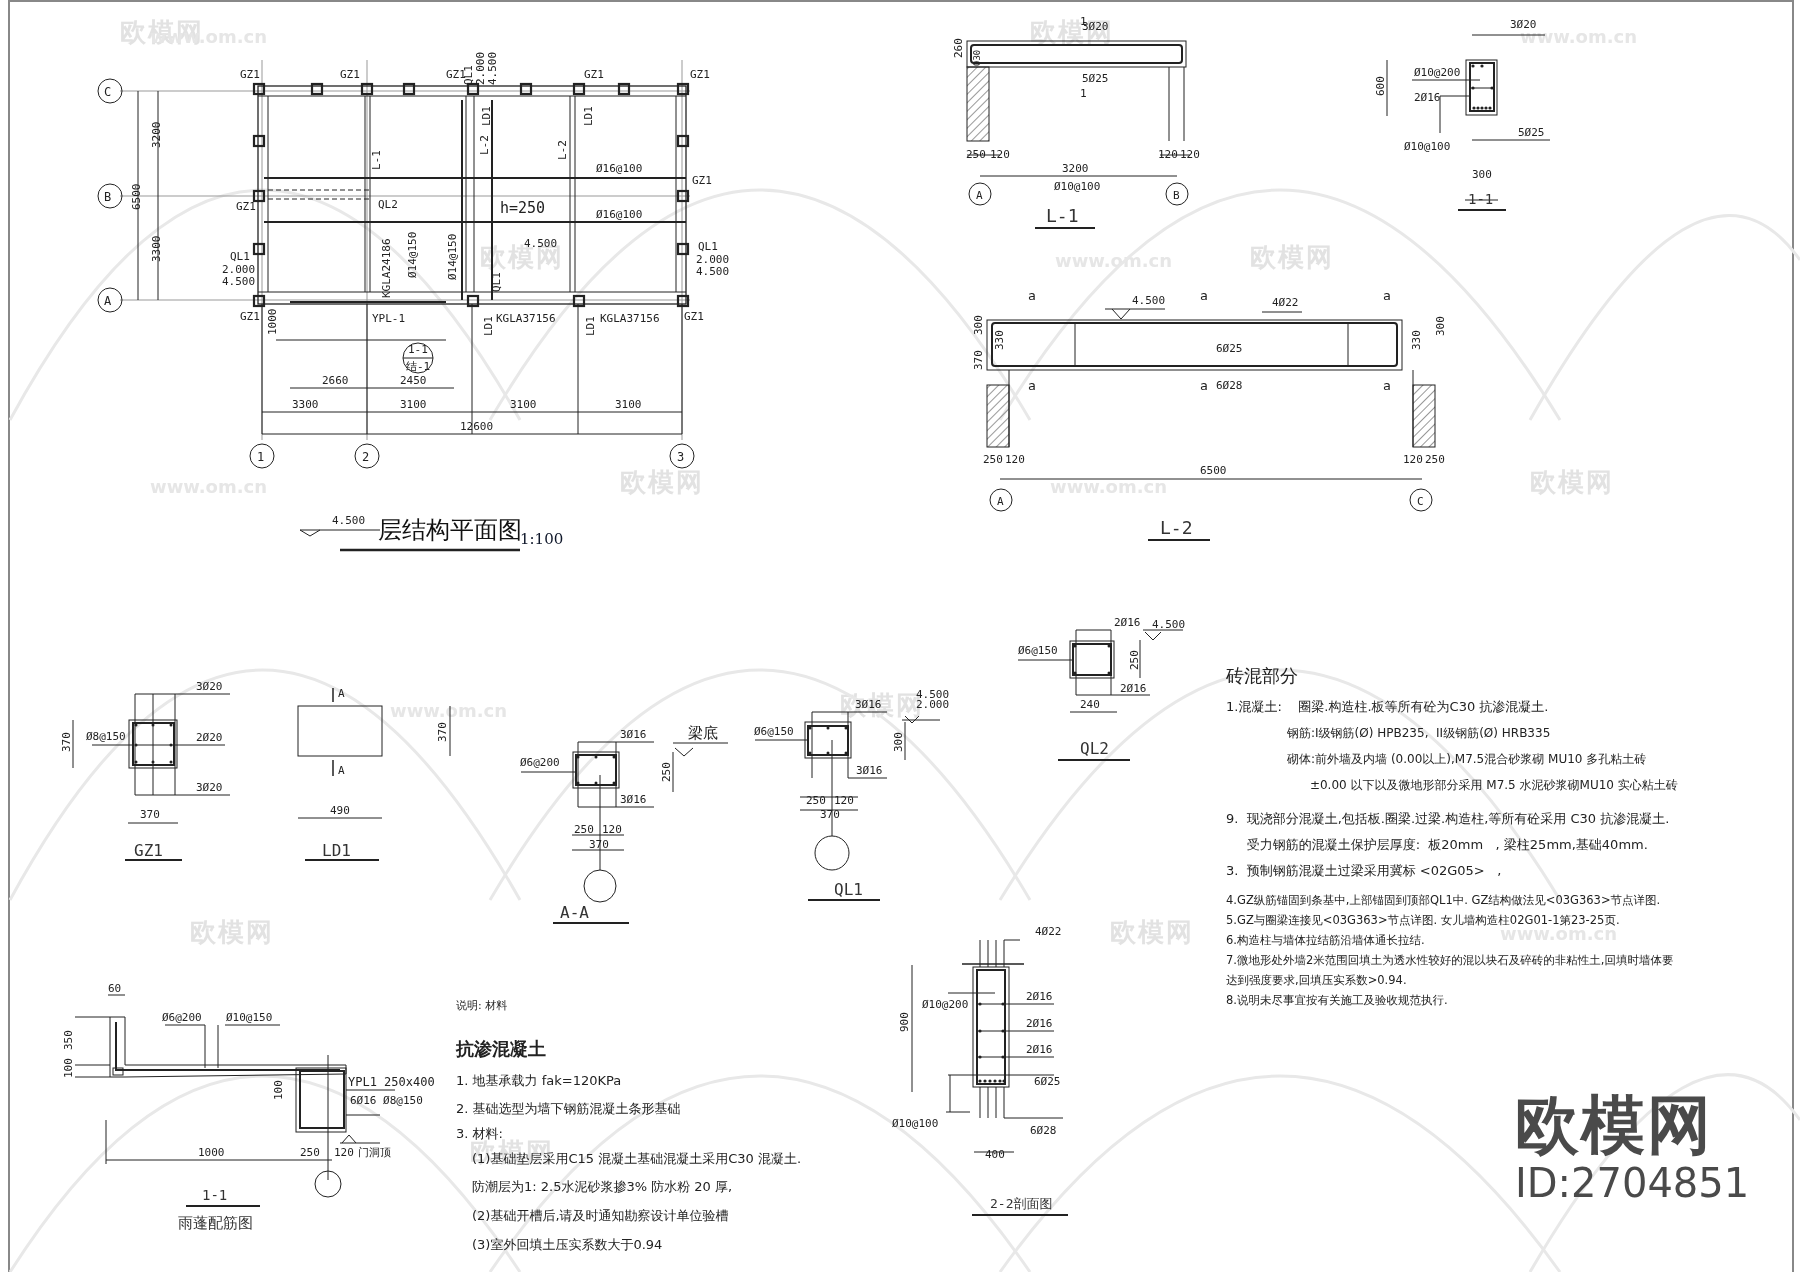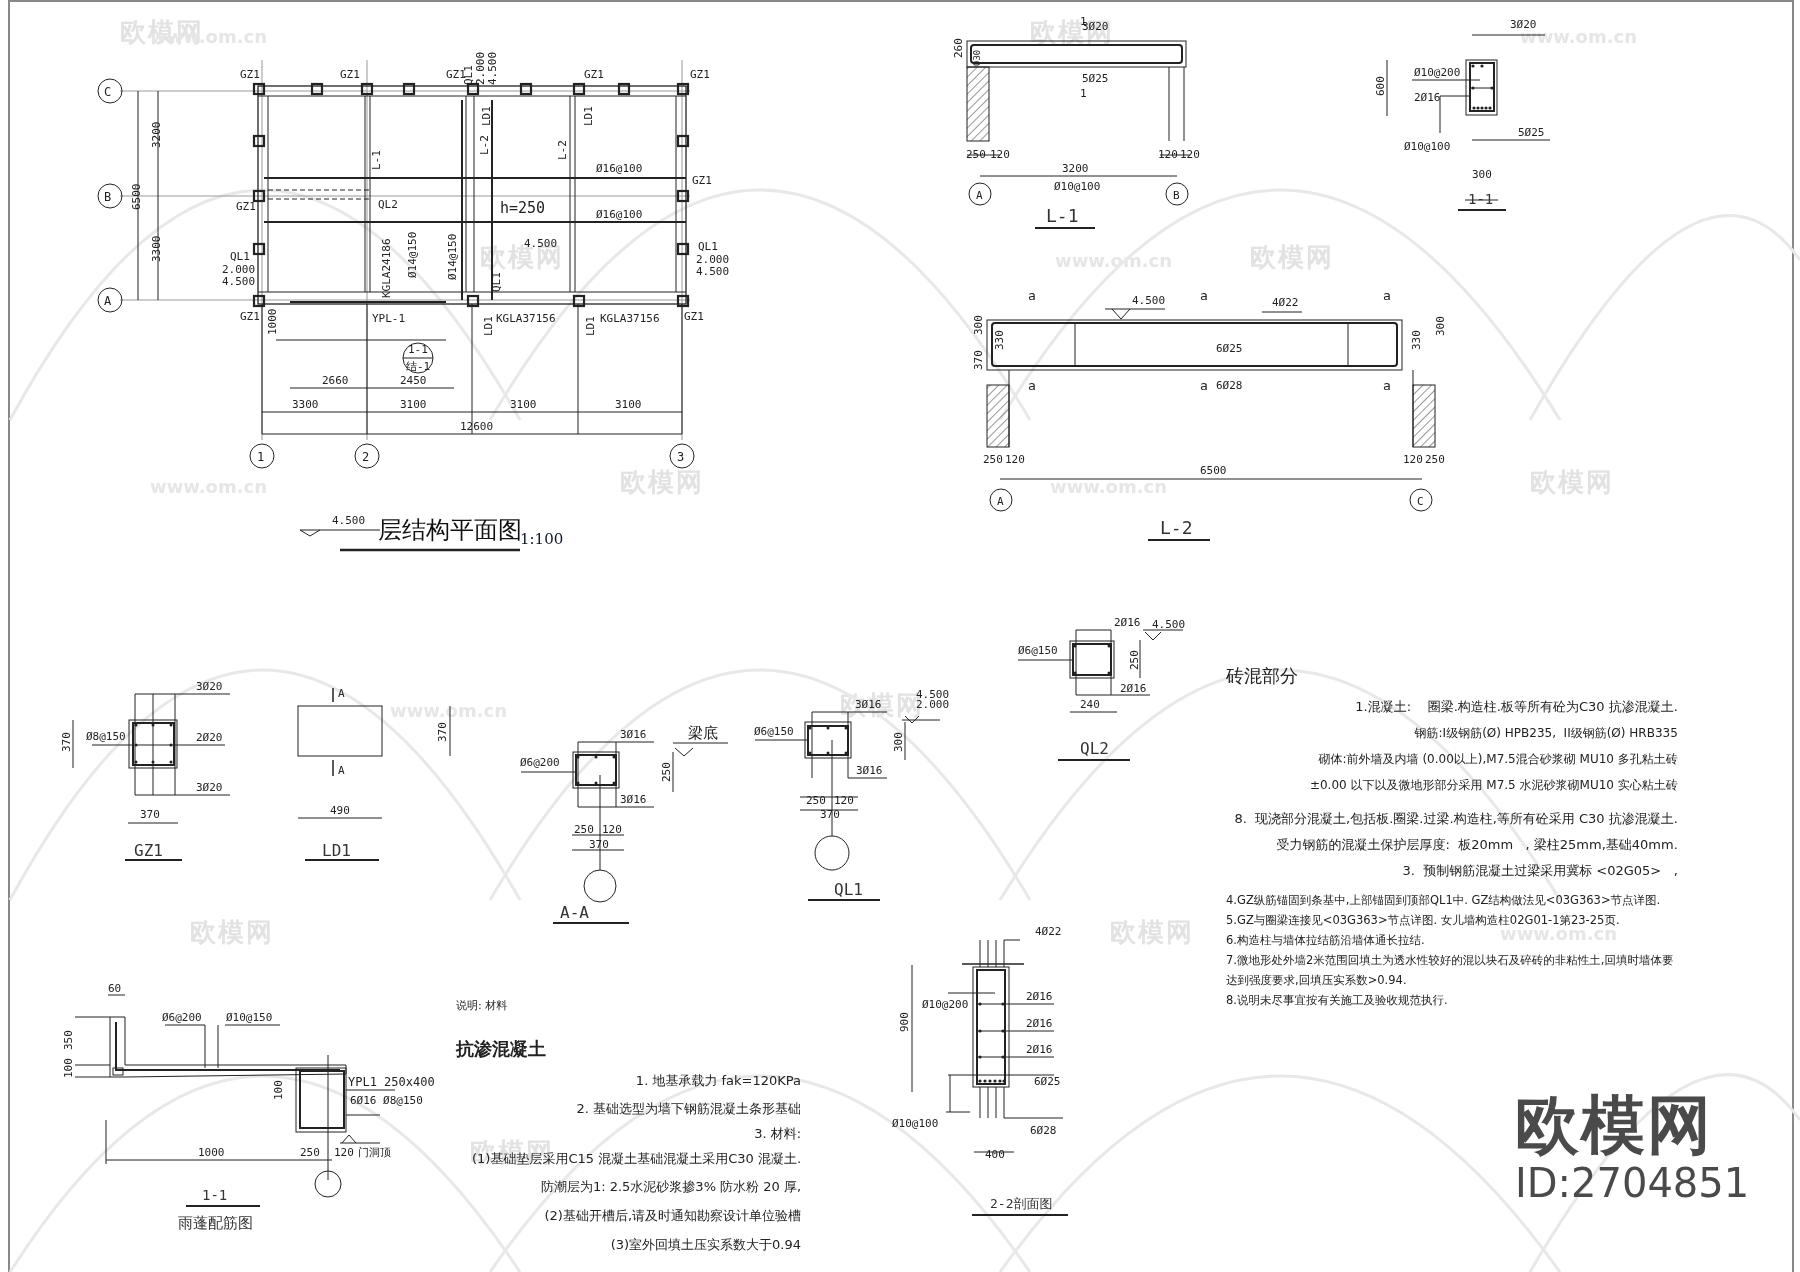--- a/index.html
+++ b/index.html
@@ -3,21 +3,21 @@
 <meta charset="utf-8">
 <style>
   html,body{margin:0;padding:0;background:#fff;}
   body{width:1800px;height:1272px;position:relative;overflow:hidden;font-family:"DejaVu Sans","Liberation Sans",sans-serif;color:#111;}
   #sheet{position:absolute;left:0;top:0;width:1800px;height:988px;}
   .frame{position:absolute;left:8px;top:0;width:1786px;height:1272px;border-left:2px solid #888;border-top:2px solid #888;border-right:2px solid #888;box-sizing:border-box;pointer-events:none;}
   svg text{font-family:"DejaVu Sans Mono","Liberation Mono",monospace;}
   .t{position:absolute;white-space:nowrap;font-family:"DejaVu Serif","Liberation Serif",serif;}
   .notes{position:absolute;font-family:"DejaVu Sans","Liberation Sans",sans-serif;color:#222;}
   .notes .h{font-size:18px;margin-bottom:6px;margin-top:24px;}
-  .notes .l{font-size:13px;line-height:26px;white-space:nowrap;text-align:right;}
+  .notes .l{font-size:13px;line-height:26px;white-space:nowrap;}
   .notes .s{font-size:11.5px;line-height:20px;white-space:nowrap;}
   .brand{position:absolute;left:1515px;top:1090px;color:#4a4a4a;font-family:"DejaVu Sans","Liberation Sans",sans-serif;}
   .brand .n{font-size:64px;font-weight:bold;letter-spacing:2px;line-height:70px;}
   .brand .id{font-size:40px;line-height:46px;}
   .wm{position:absolute;color:#e2e2e2;font-size:26px;font-weight:bold;letter-spacing:2px;pointer-events:none;font-family:"DejaVu Sans","Liberation Sans",sans-serif;}
   .wmu{position:absolute;color:#e6e6e6;font-size:18px;font-weight:bold;pointer-events:none;font-family:"DejaVu Sans","Liberation Sans",sans-serif;}
 </style>
 </head>
 <body>
 
@@ -578,21 +578,21 @@
     <div class="l" style="line-height:30px;padding-left:16px">(2)基础开槽后,请及时通知勘察设计单位验槽</div>
     <div class="l" style="line-height:28px;padding-left:16px">(3)室外回填土压实系数大于0.94</div>
   </div>
 
   <div class="notes" style="left:1226px;top:640px">
     <div class="h">砖混部分</div>
     <div class="l" style="white-space:pre">1.混凝土:    圈梁.构造柱.板等所有砼为C30 抗渗混凝土.</div>
     <div class="l" style="white-space:pre;font-size:12px">                钢筋:I级钢筋(Ø) HPB235,  II级钢筋(Ø) HRB335</div>
     <div class="l" style="white-space:pre;font-size:12px">                砌体:前外墙及内墙 (0.00以上),M7.5混合砂浆砌 MU10 多孔粘土砖</div>
     <div class="l" style="white-space:pre;font-size:12px">                      ±0.00 以下以及微地形部分采用 M7.5 水泥砂浆砌MU10 实心粘土砖</div>
-    <div class="l" style="white-space:pre;margin-top:8px">8.  现浇部分混凝土,包括板.圈梁.过梁.构造柱,等所有砼采用 C30 抗渗混凝土.</div>
+    <div class="l" style="white-space:pre;margin-top:8px">9.  现浇部分混凝土,包括板.圈梁.过梁.构造柱,等所有砼采用 C30 抗渗混凝土.</div>
     <div class="l" style="white-space:pre">     受力钢筋的混凝土保护层厚度:  板20mm   , 梁柱25mm,基础40mm.</div>
     <div class="l" style="white-space:pre">3.  预制钢筋混凝土过梁采用冀标 &lt;02G05&gt;   ,</div>
     <div style="margin-top:6px">
       <div class="s">4.GZ纵筋锚固到条基中,上部锚固到顶部QL1中. GZ结构做法见&lt;03G363&gt;节点详图.</div>
       <div class="s">5.GZ与圈梁连接见&lt;03G363&gt;节点详图. 女儿墙构造柱02G01-1第23-25页.</div>
       <div class="s">6.构造柱与墙体拉结筋沿墙体通长拉结.</div>
       <div class="s">7.微地形处外墙2米范围回填土为透水性较好的混以块石及碎砖的非粘性土,回填时墙体要</div>
       <div class="s">达到强度要求,回填压实系数&gt;0.94.</div>
       <div class="s">8.说明未尽事宜按有关施工及验收规范执行.</div>
     </div>

